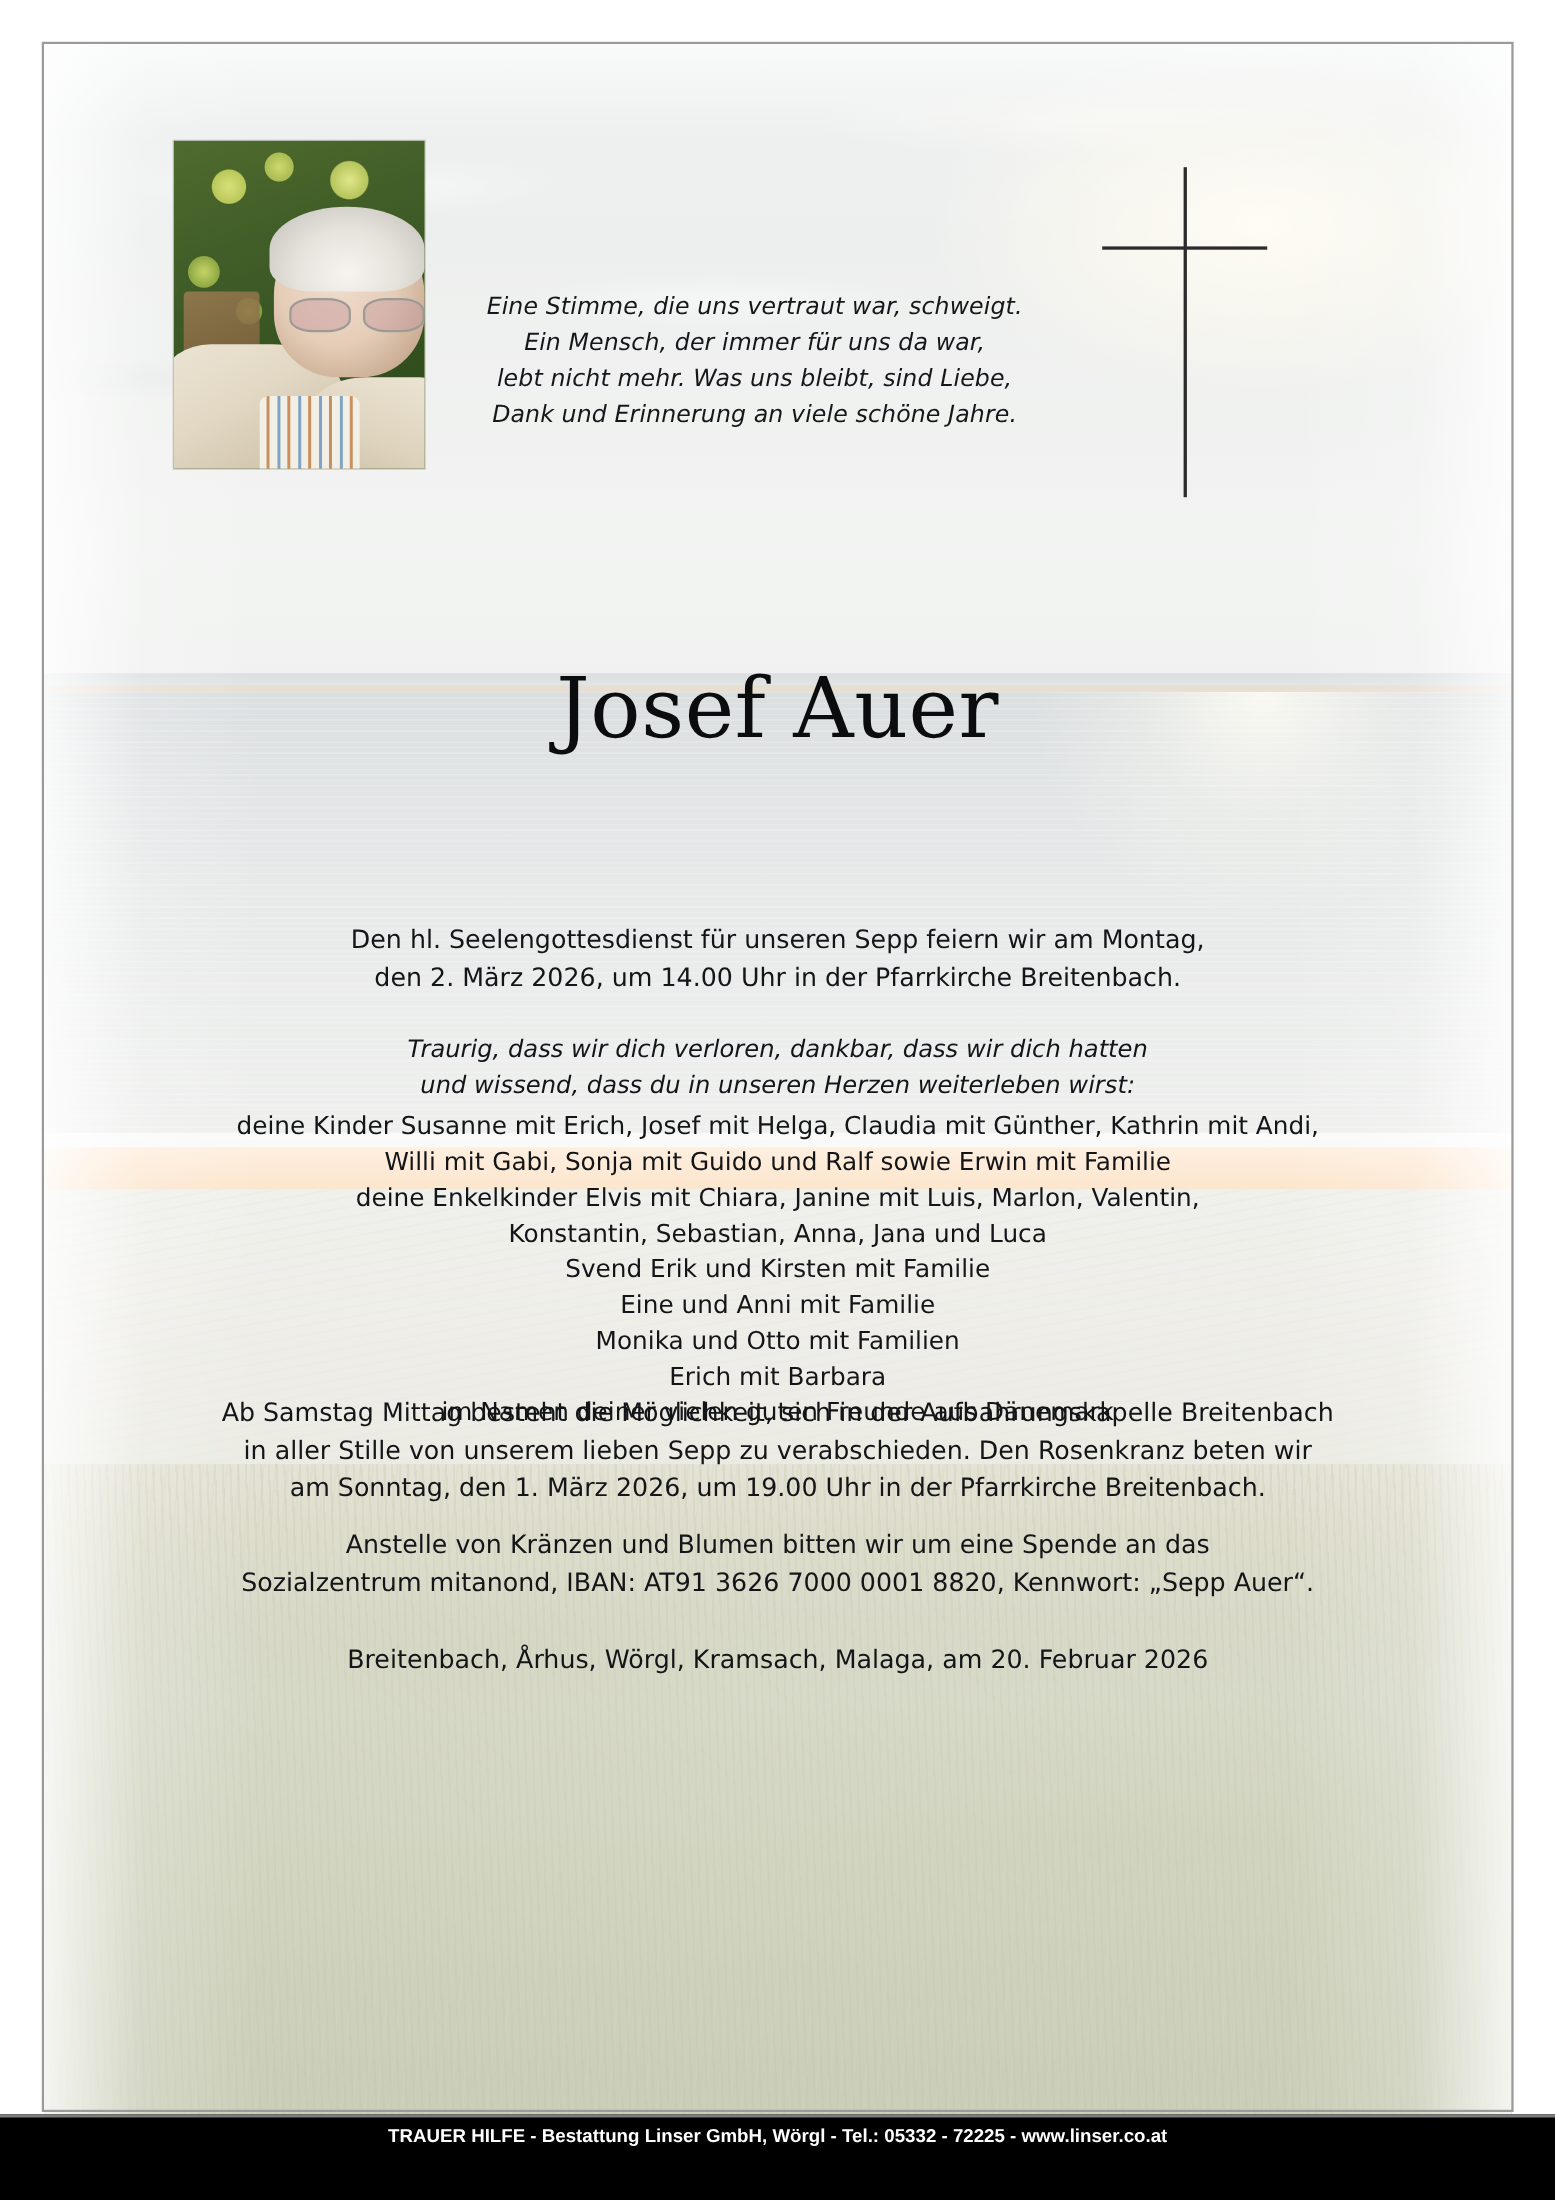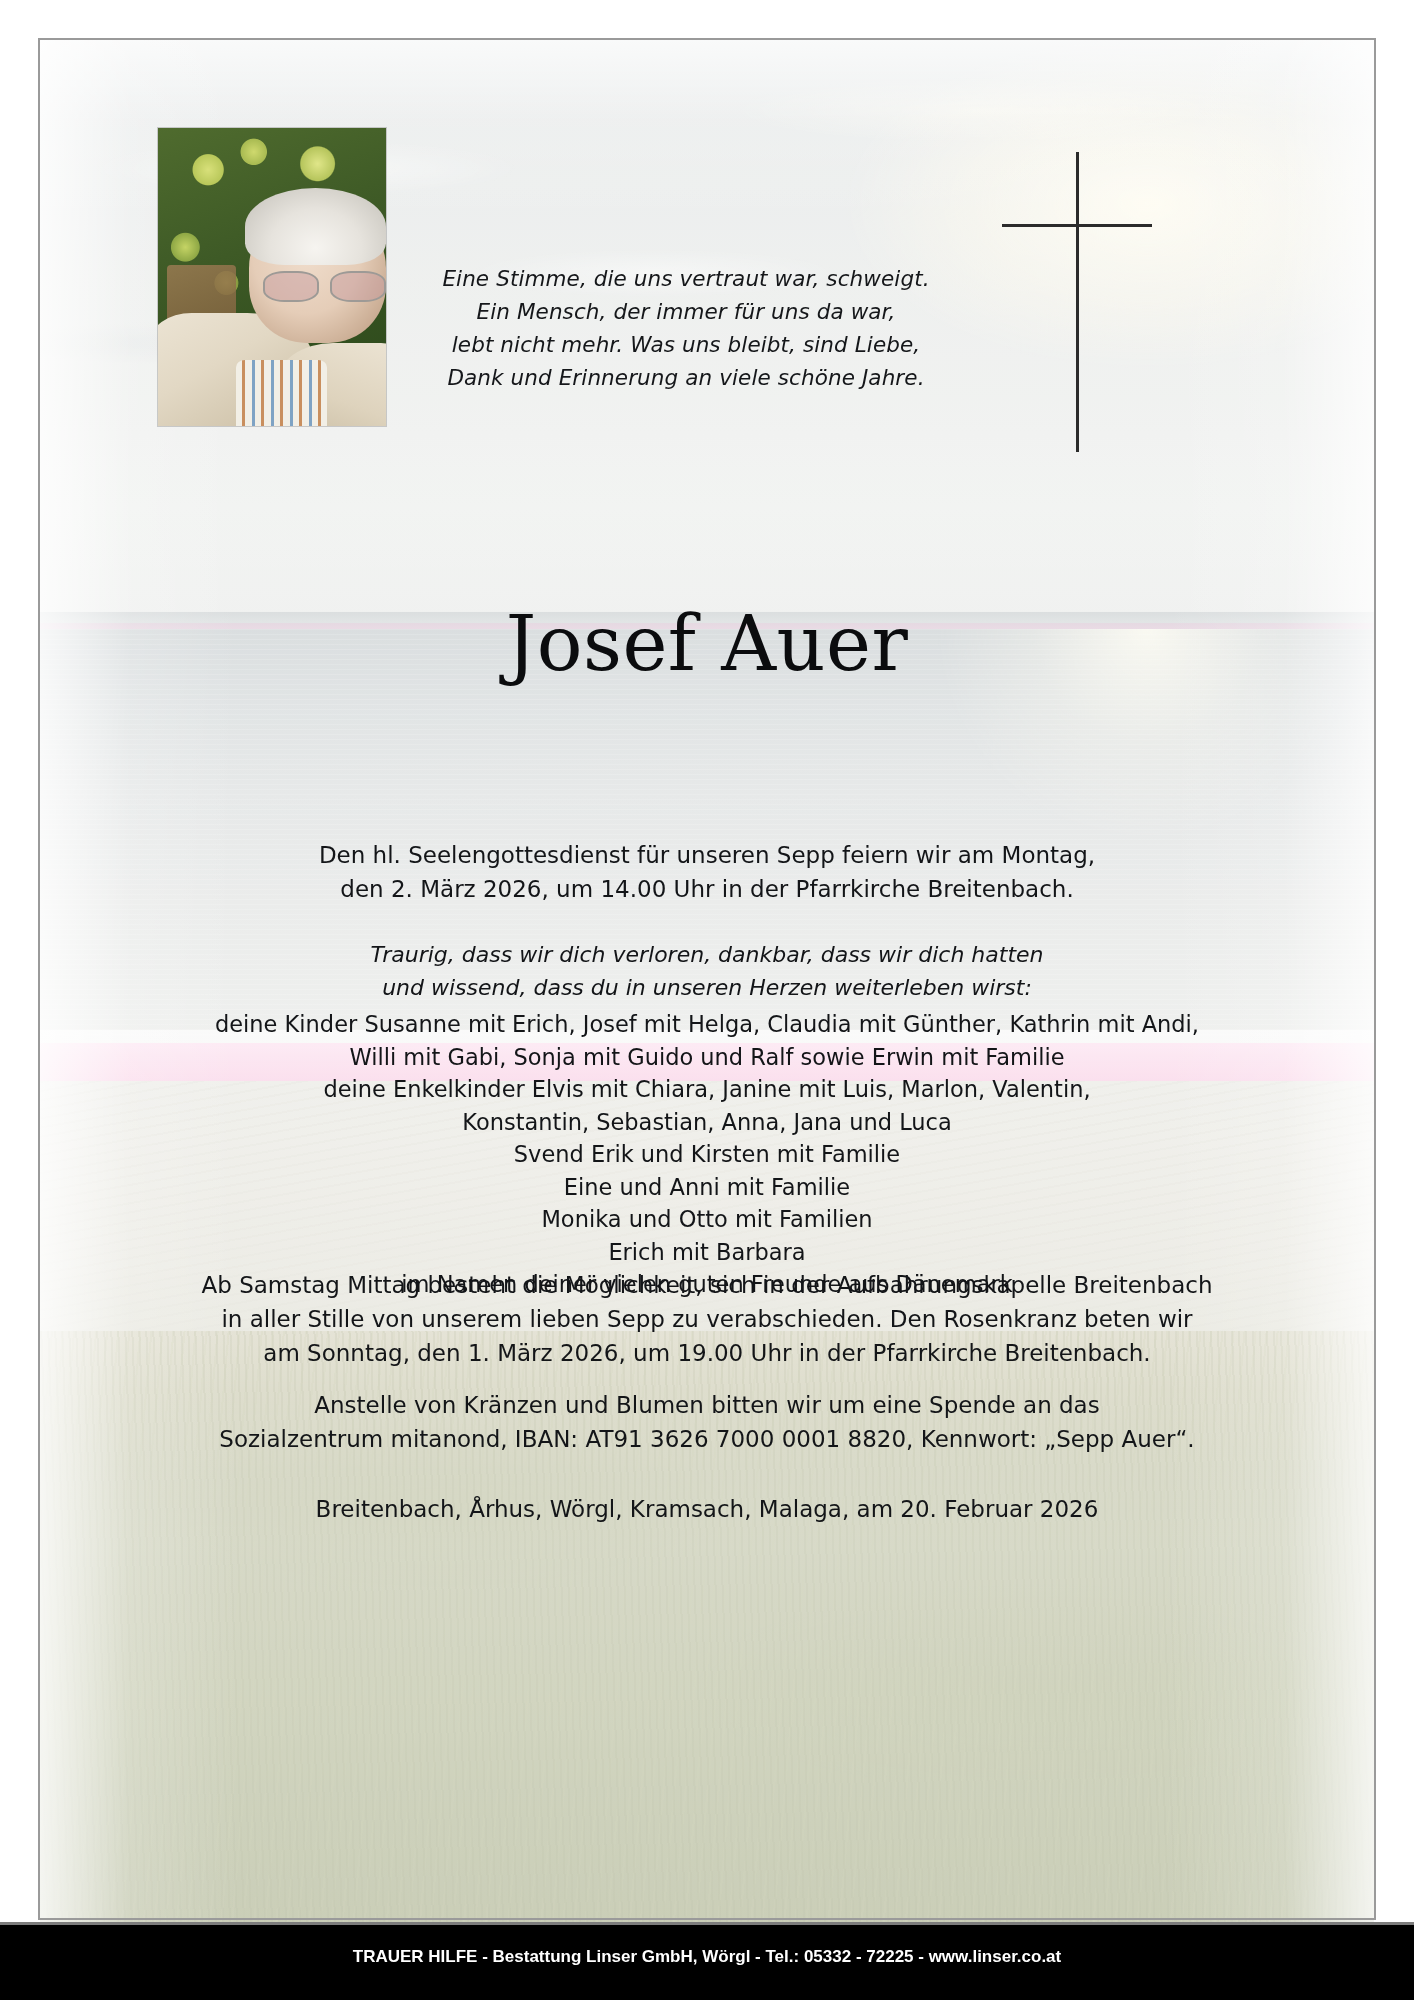--- a/index.html
+++ b/index.html
@@ -23,21 +23,21 @@
     border:2px solid #9a9a9a;
     box-sizing:border-box;
     z-index:5;
     pointer-events:none;
   }
   .scene{
     position:absolute;
     left:40px;top:40px;
     width:1334px;height:1882px;
     overflow:hidden;
-    background:#f9a8d4;
+    background:#fdba74;
   }
   
   .bg-sky{
     position:absolute;left:0;top:0;width:100%;height:31%;
     background:
       radial-gradient(ellipse 420px 230px at 83% 28%, rgba(255,252,238,.95) 0%, rgba(255,250,232,.45) 42%, rgba(255,255,255,0) 72%),
       linear-gradient(180deg,#dfe3e3 0%,#e3e6e5 25%,#e8eae8 55%,#eceeec 80%,#e9ebe9 100%);
   }
   .bg-sky:after{
     content:"";position:absolute;inset:0;
@@ -261,21 +261,21 @@
     background:#000000;
   }
   .footer-inner{
     position:absolute;left:0;top:0;width:1414px;
     text-align:center;
     color:#ffffff;
     font-family:"Liberation Sans", sans-serif;
     font-weight:bold;
     font-size:17px;
     line-height:30px;
-    padding-top:20px;
+    padding-top:5px;
   }
   .footer-rule{
     position:absolute;left:0;top:0;width:1414px;height:3px;background:#7d7d7d;
   }
   .line{display:block;}
 </style>
 </head>
 <body>
 
 <div class="card">

